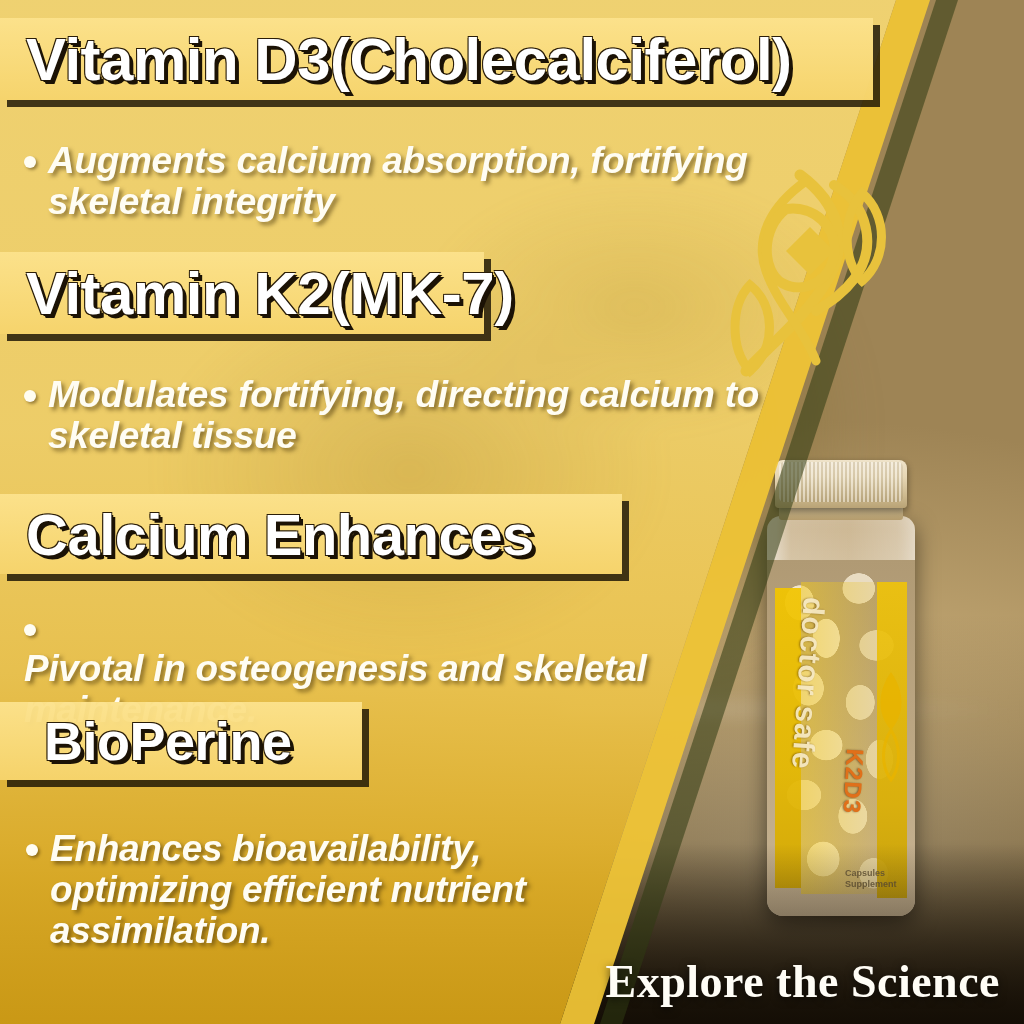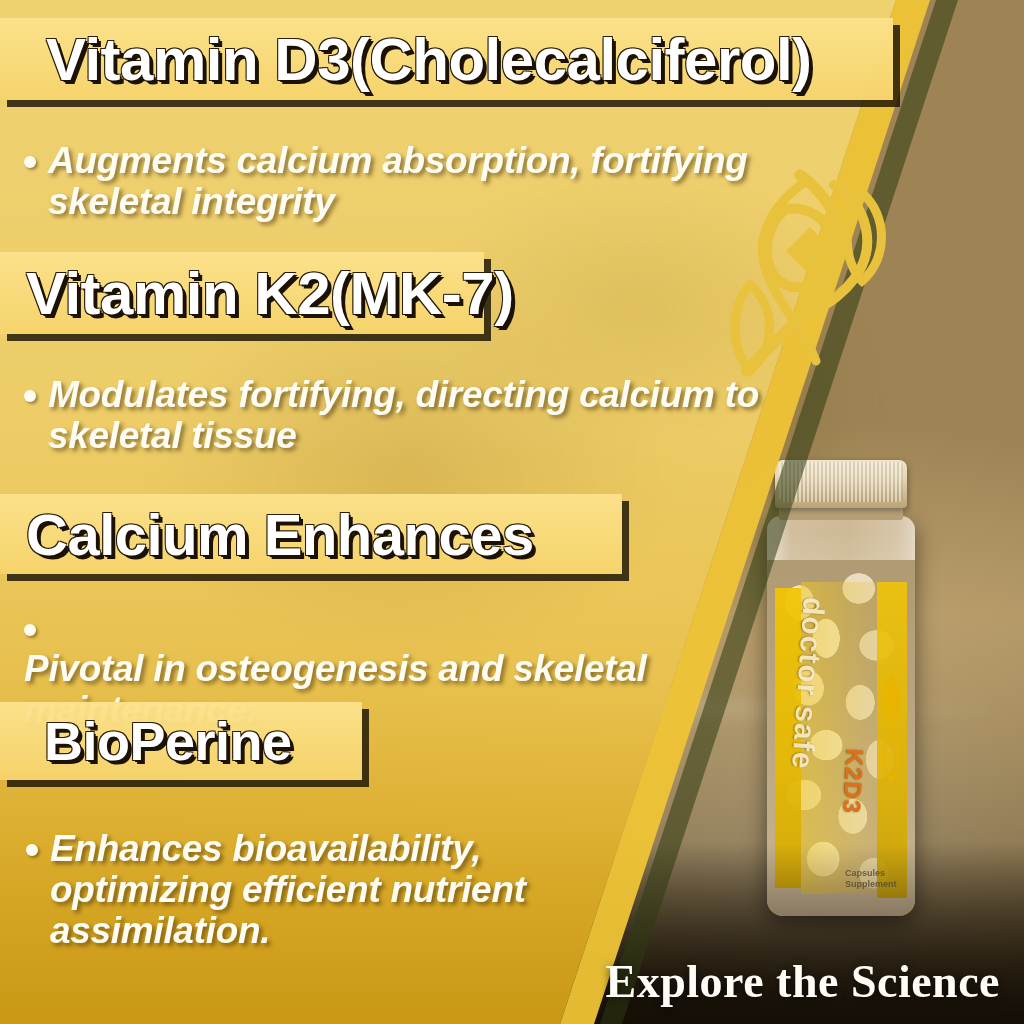--- a/index.html
+++ b/index.html
@@ -259,21 +259,21 @@
       <path d="M92 10 C126 30 136 72 112 104 C100 120 86 128 74 136" fill="none" stroke="#e8c23c" stroke-width="10" stroke-linecap="round"></path>
       <path d="M44 34 C72 30 96 52 92 80 C88 106 62 120 40 108 C20 96 18 54 44 34 Z" fill="none" stroke="#e8c23c" stroke-width="10"></path>
       <path d="M68 52 L92 76 L68 100 L44 76 Z" fill="#e8c23c"></path>
       <path d="M120 18 C146 40 146 84 120 106 C100 86 100 40 120 18 Z" fill="none" stroke="#e8c23c" stroke-width="9"></path>
       <path d="M8 110 C34 130 34 174 8 196 C-12 174 -12 130 8 110 Z" fill="none" stroke="#e8c23c" stroke-width="9"></path>
     </g>
   </svg>
 
   <div class="content">
 
-    <div class="band" style="left:0;top:18px;width:873px;height:82px;padding-left:20px;">
+    <div class="band" style="left:0;top:18px;width:873px;height:82px;">
       <h2 style="font-size:60px;">Vitamin D3(Cholecalciferol)</h2>
     </div>
     <div class="bullet" style="left:0;top:140px;width:760px;">
       <span class="dot"></span>
       <p>Augments calcium absorption, fortifying skeletal integrity</p>
     </div>
 
     <div class="band" style="left:0;top:252px;width:484px;height:82px;">
       <h2 style="font-size:60px;">Vitamin K2(MK-7)</h2>
     </div>

